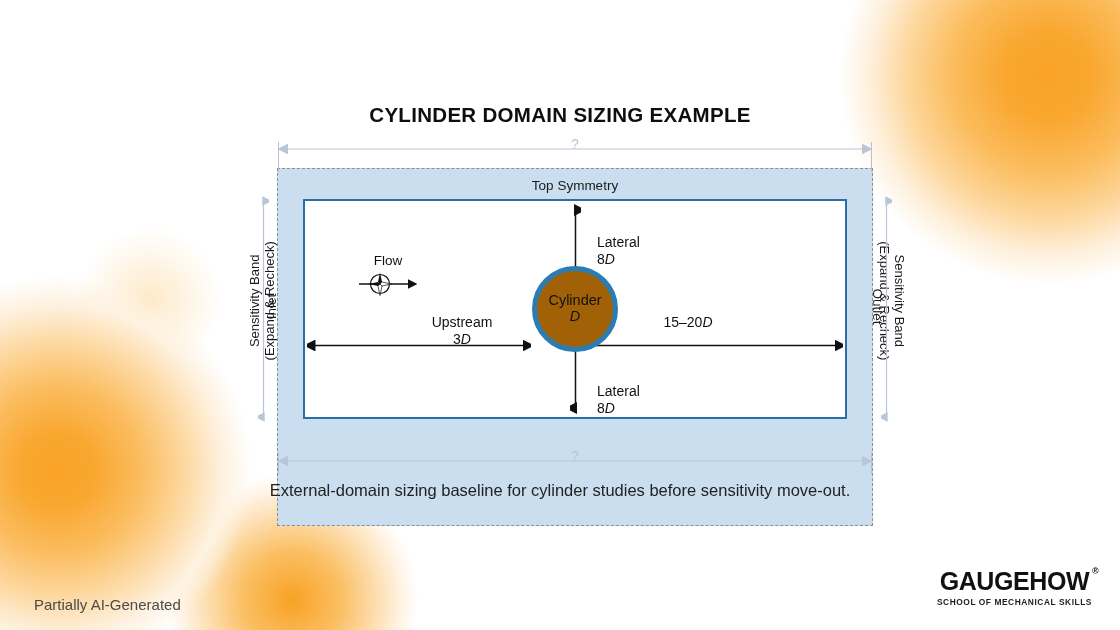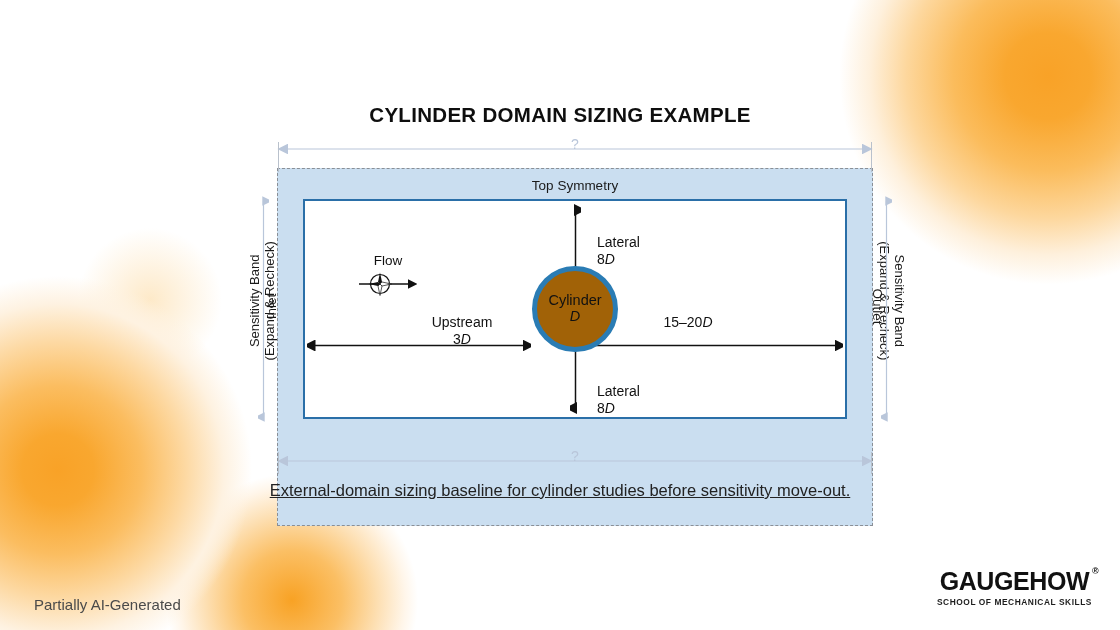--- a/index.html
+++ b/index.html
@@ -238,21 +238,20 @@
   }
 
   
   #caption {
     position: absolute;
     left: 0; right: 0;
     top: 481px;
     text-align: center;
     font-size: 16.5px;
     color: #222222;
-    text-decoration: underline;
   }
 
   
   #footer-note {
     position: absolute;
     left: 34px;
     top: 596px;
     font-size: 15px;
     color: #4a4a4a;
   }

